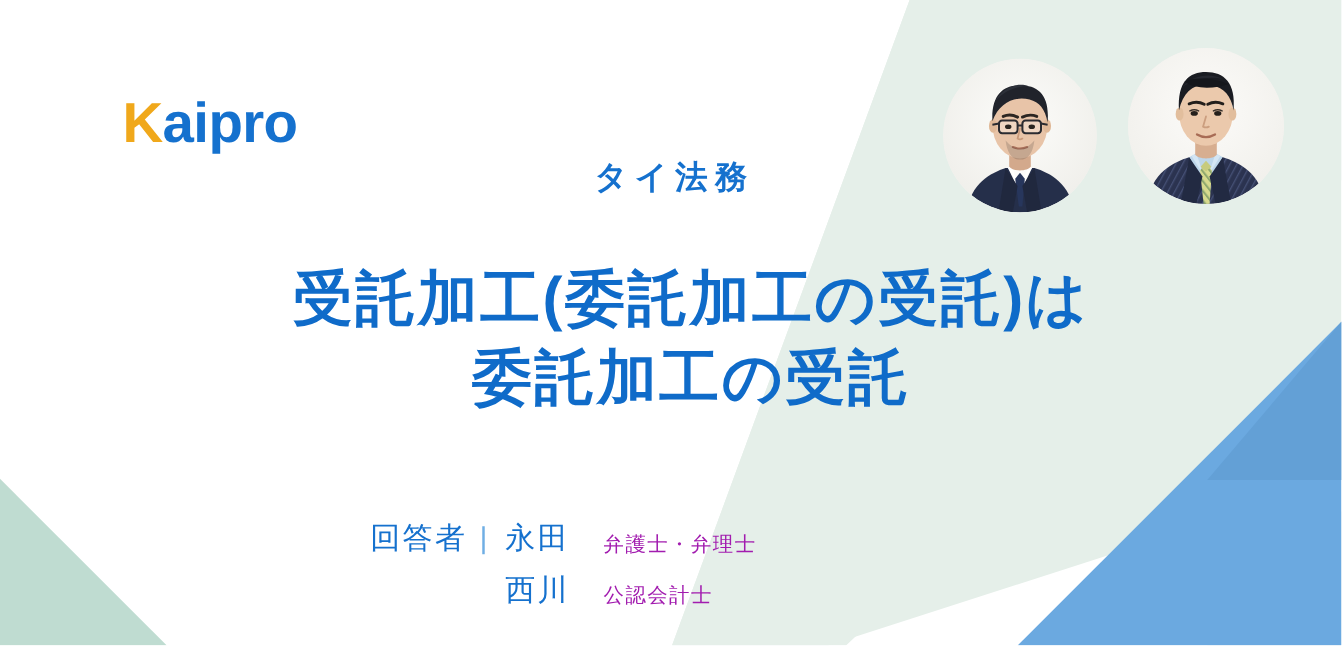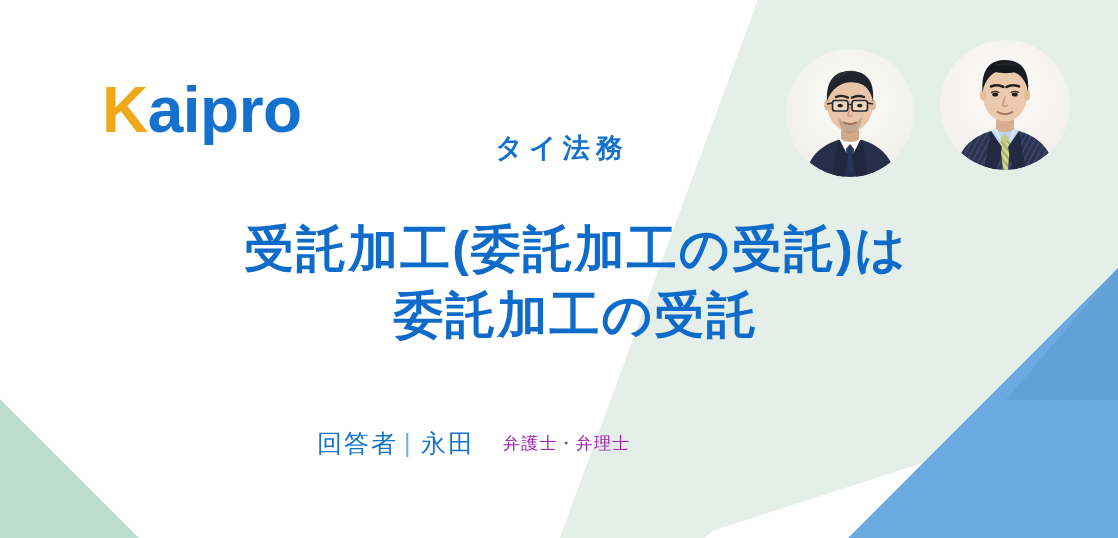--- a/index.html
+++ b/index.html
@@ -45,21 +45,21 @@
     position: absolute;
     left: 0; top: 0;
     width: 1118px; height: 538px;
   }
 
   
   .logo {
     position: absolute;
     left: 102px;
     top: 78px;
-    font-size: 64px;
+    font-size: 47px;
     font-weight: 700;
     letter-spacing: -0.5px;
     line-height: 1;
     white-space: nowrap;
   }
   .logo .k { color: #F0A81B; }
   .logo .rest { color: #1571CE; }
 
   
   .category {
@@ -94,23 +94,24 @@
 
   
   .credits {
     position: absolute;
     left: 0;
     right: 0;
     top: 422px;
   }
   .credit-row {
     display: flex;
-    align-items: center;
+    align-items: flex-end;
     justify-content: flex-start;
     height: 43px;
+    font-family: Liberation Mono, monospace;
   }
   .credit-lead {
     width: 475px;
     text-align: right;
     font-size: 25px;
     font-weight: 400;
     color: #1571CE;
     letter-spacing: 1.5px;
     white-space: nowrap;
   }
@@ -178,20 +179,26 @@
 
   <div class="credits">
 
     <div class="credit-row">
       <div class="credit-lead">
         <span class="answerer-label">回答者</span><span class="sep">|</span><span class="person-name">永田</span>
       </div>
       <div class="credit-title">弁護士・弁理士</div>
     </div>
 
+    <div class="credit-row">
+      <div class="credit-lead">
+        <span class="person-name">西川</span>
+      </div>
+      <div class="credit-title">公認会計士</div>
+    </div>
 
   </div>
 
   <div class="portrait" id="portrait-1">
     <svg width="128" height="128" viewBox="0 0 128 128">
       <defs>
         <radialGradient id="bg1" cx="50%" cy="42%" r="72%">
           <stop offset="0%" stop-color="#FCFCFA"></stop>
           <stop offset="100%" stop-color="#EDECE7"></stop>
         </radialGradient>

